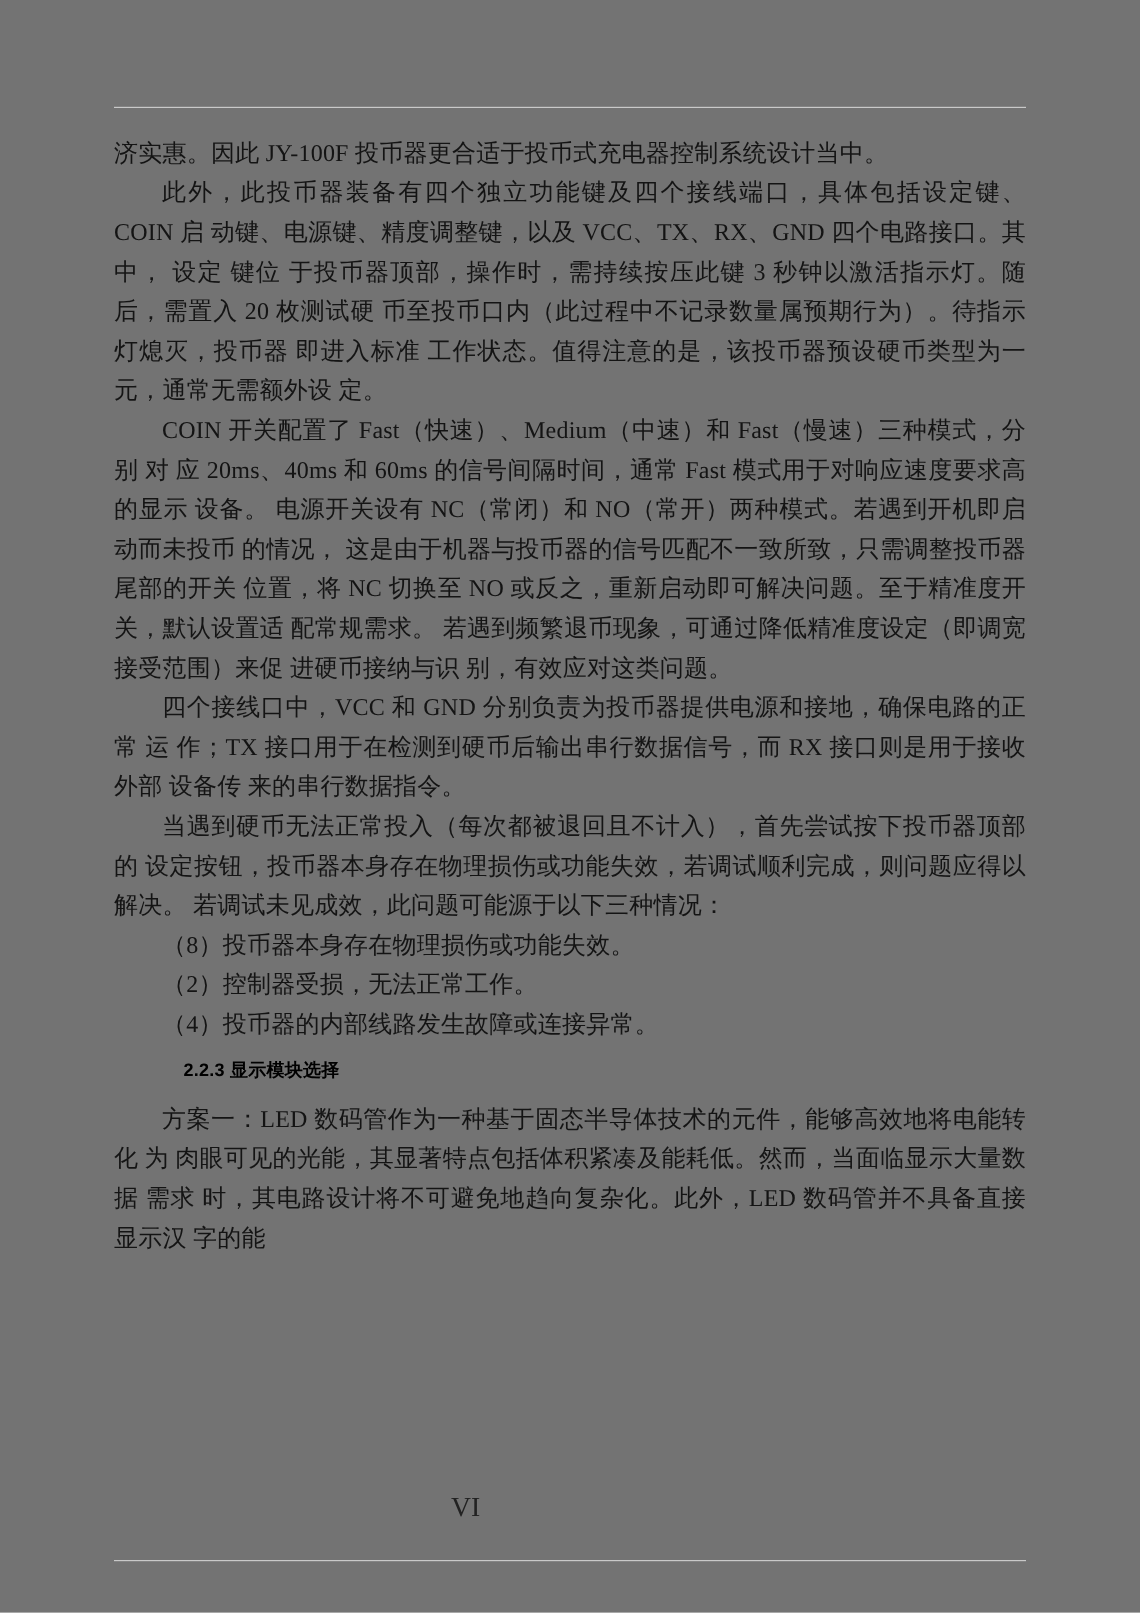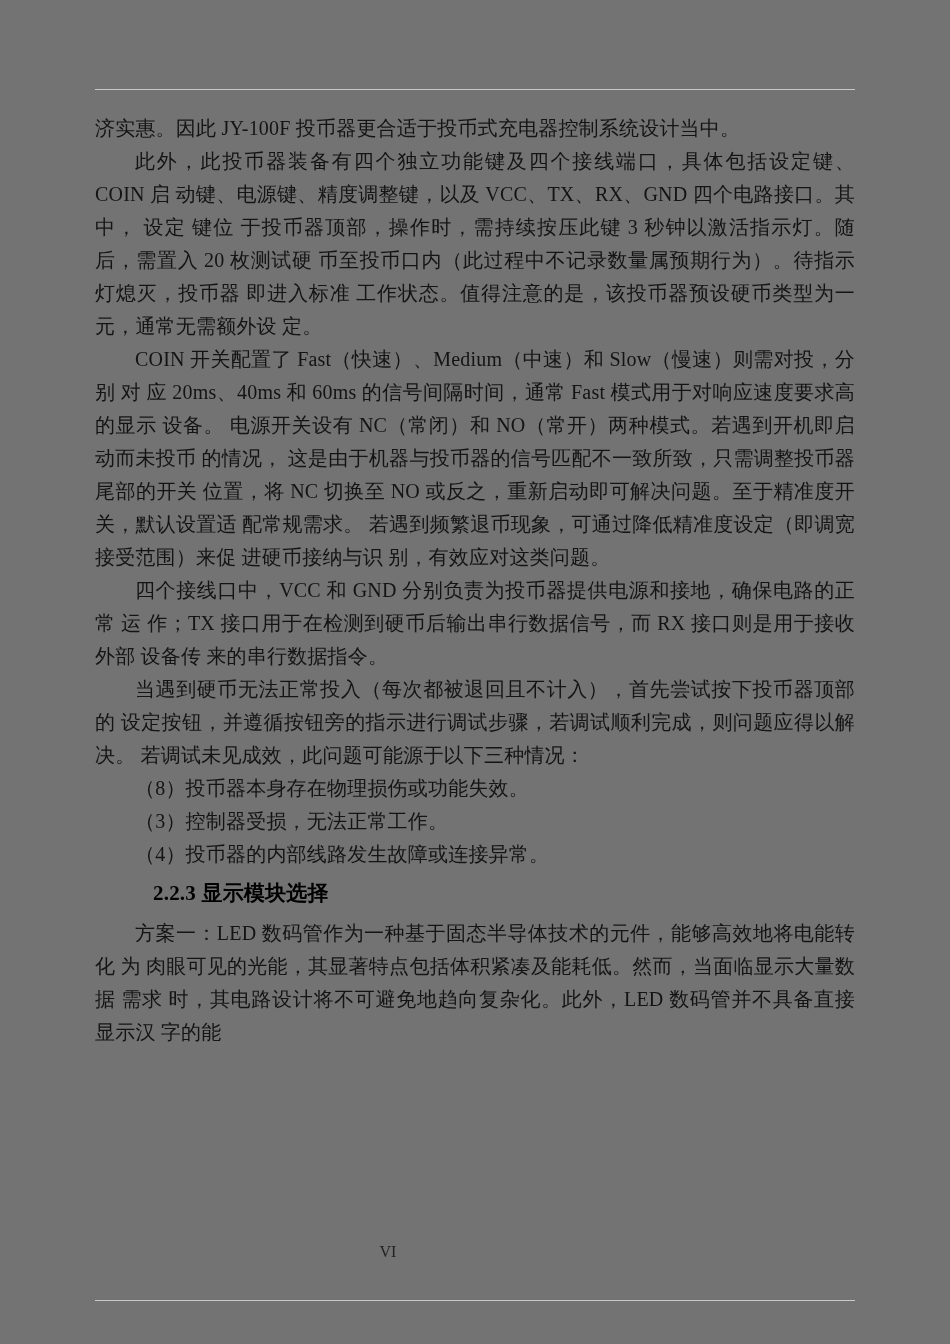--- a/index.html
+++ b/index.html
@@ -39,53 +39,53 @@
     margin: 0;
     text-indent: 2em;
   }
   .para.flush {
     text-indent: 0;
   }
   .para.list-item {
     text-indent: 2em;
   }
   .section-heading {
-    font-family: Liberation Serif, serif;
-    font-size: 21px;
+    font-family: Liberation Sans, sans-serif;
+    font-size: 15px;
     font-weight: 700;
     color: #000000;
     margin: 5px 0 7px 58px;
     line-height: 34px;
   }
   .footer {
     position: absolute;
     top: 1243px;
     left: 0;
     width: 776px;
     text-align: center;
-    font-size: 16px;
+    font-size: 23px;
     color: #222222;
   }
 </style>
 </head>
 <body>
 
 <div class="page">
 
   <div class="rule rule-top"></div>
 
   <main class="body-text">
     <p class="para flush">济实惠。因此 JY-100F 投币器更合适于投币式充电器控制系统设计当中。</p>
     <p class="para">此外，此投币器装备有四个独立功能键及四个接线端口，具体包括设定键、 COIN 启 动键、电源键、精度调整键，以及 VCC、TX、RX、GND 四个电路接口。其中， 设定 键位 于投币器顶部，操作时，需持续按压此键 3 秒钟以激活指示灯。随后，需置入 20 枚测试硬 币至投币口内（此过程中不记录数量属预期行为）。待指示灯熄灭，投币器 即进入标准 工作状态。值得注意的是，该投币器预设硬币类型为一元，通常无需额外设 定。</p>
-    <p class="para">COIN 开关配置了 Fast（快速）、Medium（中速）和 Slow（慢速）则需对投，分别 对 应 20ms、40ms 和 60ms 的信号间隔时间，通常 Fast 模式用于对响应速度要求高的显示 设备。 电源开关设有 NC（常闭）和 NO（常开）两种模式。若遇到开机即启动而未投币 的情况， 这是由于机器与投币器的信号匹配不一致所致，只需调整投币器尾部的开关 位置，将 NC 切换至 NO 或反之，重新启动即可解决问题。至于精准度开关，默认设置适 配常规需求。 若遇到频繁退币现象，可通过降低精准度设定（即调宽接受范围）来促 进硬币接纳与识 别，有效应对这类问题。</p>
+    <p class="para">COIN 开关配置了 Fast（快速）、Medium（中速）和 Fast（慢速）三种模式，分别 对 应 20ms、40ms 和 60ms 的信号间隔时间，通常 Fast 模式用于对响应速度要求高的显示 设备。 电源开关设有 NC（常闭）和 NO（常开）两种模式。若遇到开机即启动而未投币 的情况， 这是由于机器与投币器的信号匹配不一致所致，只需调整投币器尾部的开关 位置，将 NC 切换至 NO 或反之，重新启动即可解决问题。至于精准度开关，默认设置适 配常规需求。 若遇到频繁退币现象，可通过降低精准度设定（即调宽接受范围）来促 进硬币接纳与识 别，有效应对这类问题。</p>
     <p class="para">四个接线口中，VCC 和 GND 分别负责为投币器提供电源和接地，确保电路的正常 运 作；TX 接口用于在检测到硬币后输出串行数据信号，而 RX 接口则是用于接收外部 设备传 来的串行数据指令。</p>
-    <p class="para">当遇到硬币无法正常投入（每次都被退回且不计入），首先尝试按下投币器顶部的 设定按钮，并遵循按钮旁的指示进行调试步骤，若调试顺利完成，则问题应得以解决。 若调试未见成效，此问题可能源于以下三种情况：</p>
+    <p class="para">当遇到硬币无法正常投入（每次都被退回且不计入），首先尝试按下投币器顶部的 设定按钮，投币器本身存在物理损伤或功能失效，若调试顺利完成，则问题应得以解决。 若调试未见成效，此问题可能源于以下三种情况：</p>
 
     <p class="para list-item">（8）投币器本身存在物理损伤或功能失效。</p>
-    <p class="para list-item">（3）控制器受损，无法正常工作。</p>
+    <p class="para list-item">（2）控制器受损，无法正常工作。</p>
     <p class="para list-item">（4）投币器的内部线路发生故障或连接异常。</p>
 
 
     <h3 class="section-heading">2.2.3 显示模块选择</h3>
 
     <p class="para">方案一：LED 数码管作为一种基于固态半导体技术的元件，能够高效地将电能转化 为 肉眼可见的光能，其显著特点包括体积紧凑及能耗低。然而，当面临显示大量数据 需求 时，其电路设计将不可避免地趋向复杂化。此外，LED 数码管并不具备直接显示汉 字的能</p>
   </main>
 
   <div class="footer">VI</div>
 

